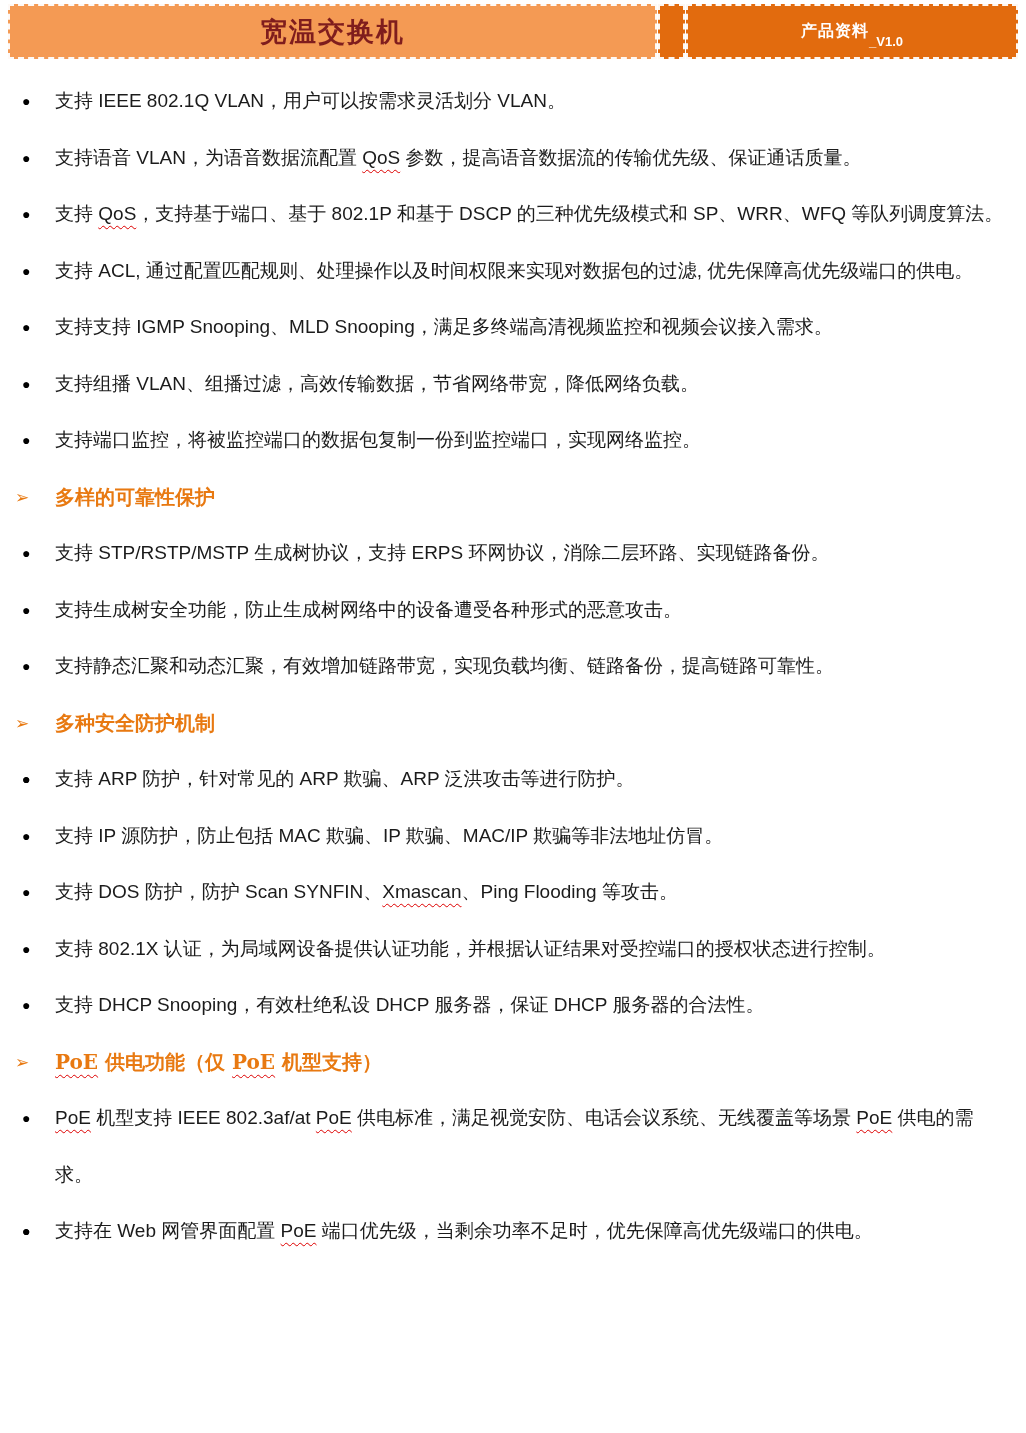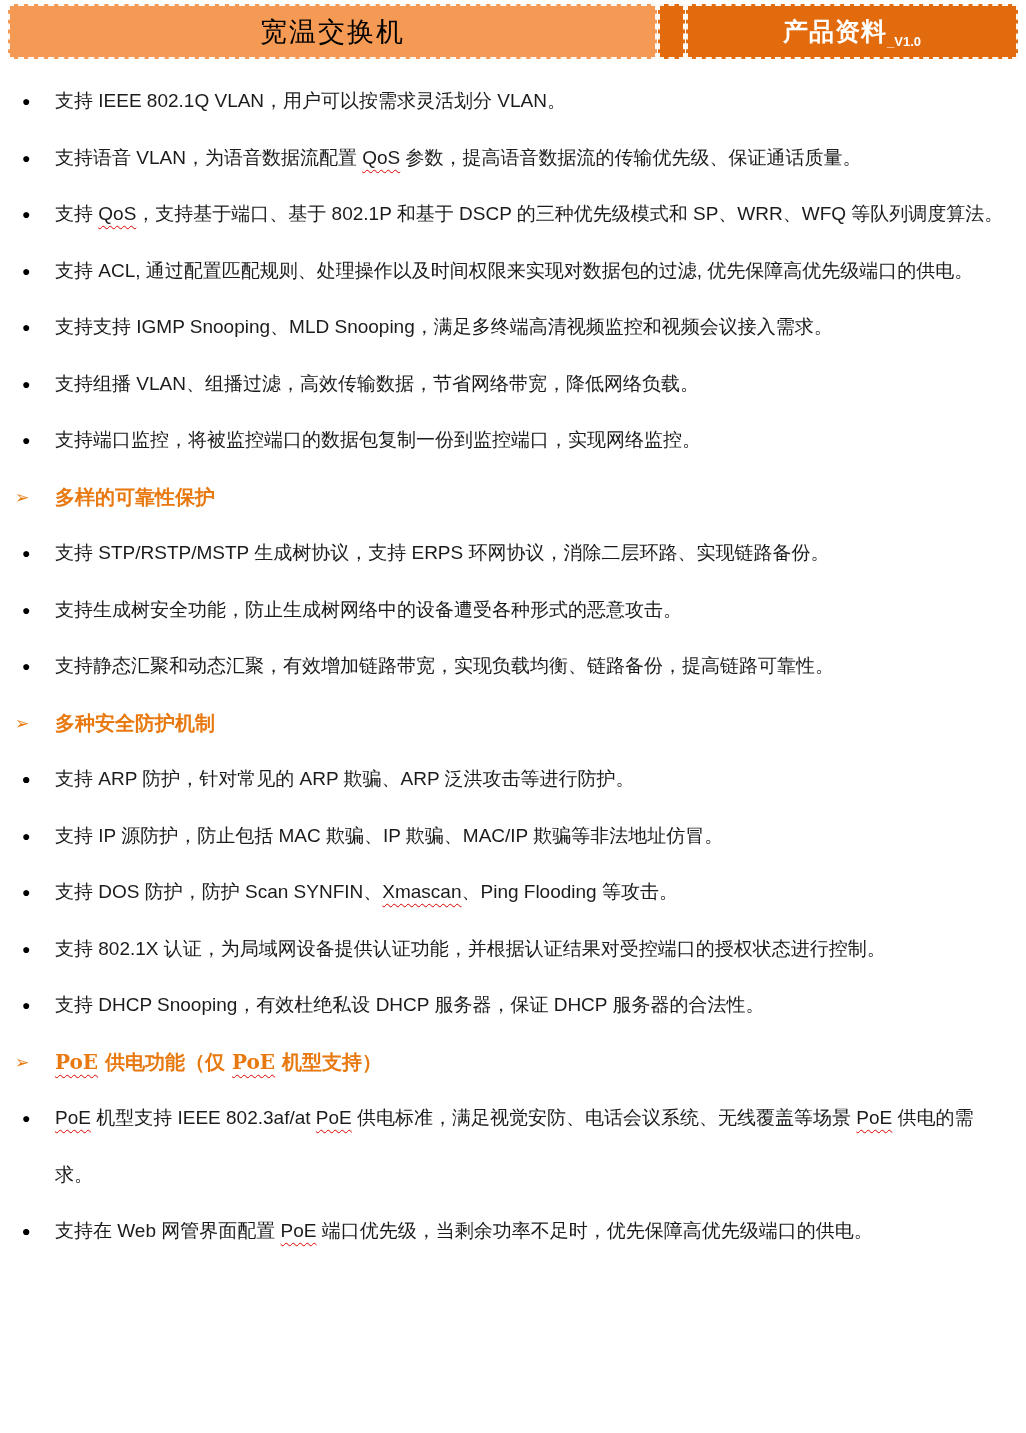--- a/index.html
+++ b/index.html
@@ -19,23 +19,23 @@
   .hcell {
     border:2px dashed rgba(255,255,255,0.95);
     display:flex;
     align-items:center;
     justify-content:center;
   }
   .hcell.light { width:649px; background:var(--light-orange,#F49A54); }
   .hcell.spacer { width:27px; background:var(--dark-orange,#E26B0E); margin-left:1px; }
   .hcell.wide { flex:1; background:var(--dark-orange,#E26B0E); margin-left:1px; }
   .banner-title {
-    color:#000000; font-weight:normal; font-size:27px; letter-spacing:2px;
+    color:#7f1d1d; font-weight:bold; font-size:27px; letter-spacing:2px;
   }
-  .doc-label { color:#fff; font-weight:bold; font-size:25px; letter-spacing:1px; }
+  .doc-label { color:#fff; font-weight:bold; font-size:16px; letter-spacing:1px; }
   .doc-version { color:#fff; font-weight:bold; font-size:13px; letter-spacing:0;margin-top:20px; }
   
   .content { padding:14px 18px 0 0; }
   .row {
     position:relative;
     padding-left:55px;
     line-height:56.5px;
     font-size:19px;
   }
   .row .marker {

